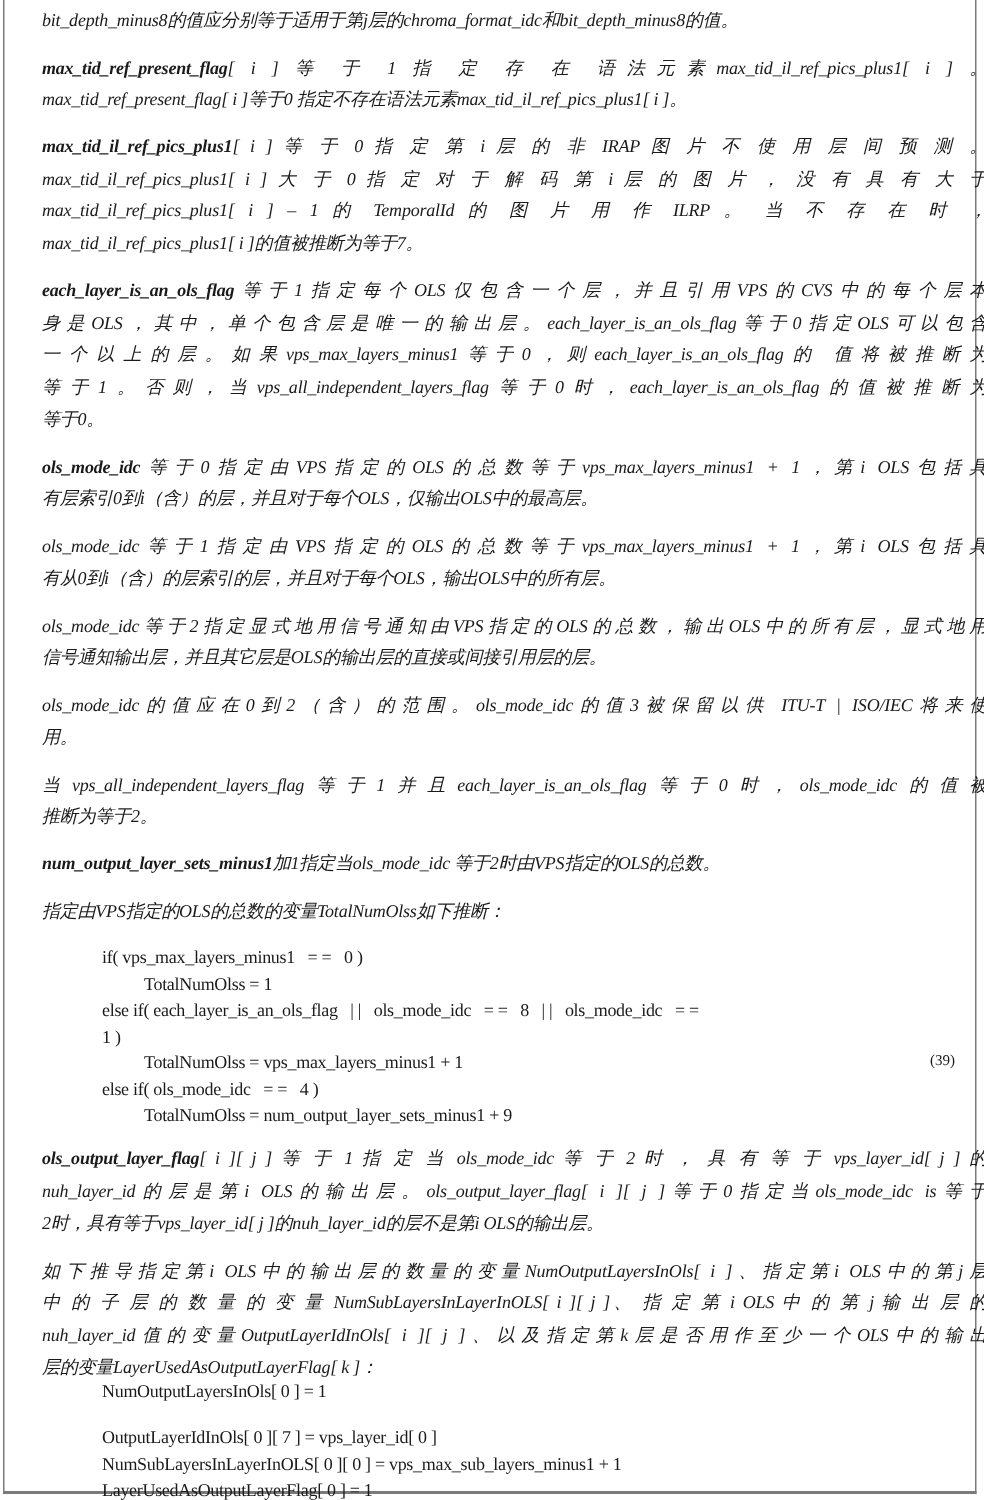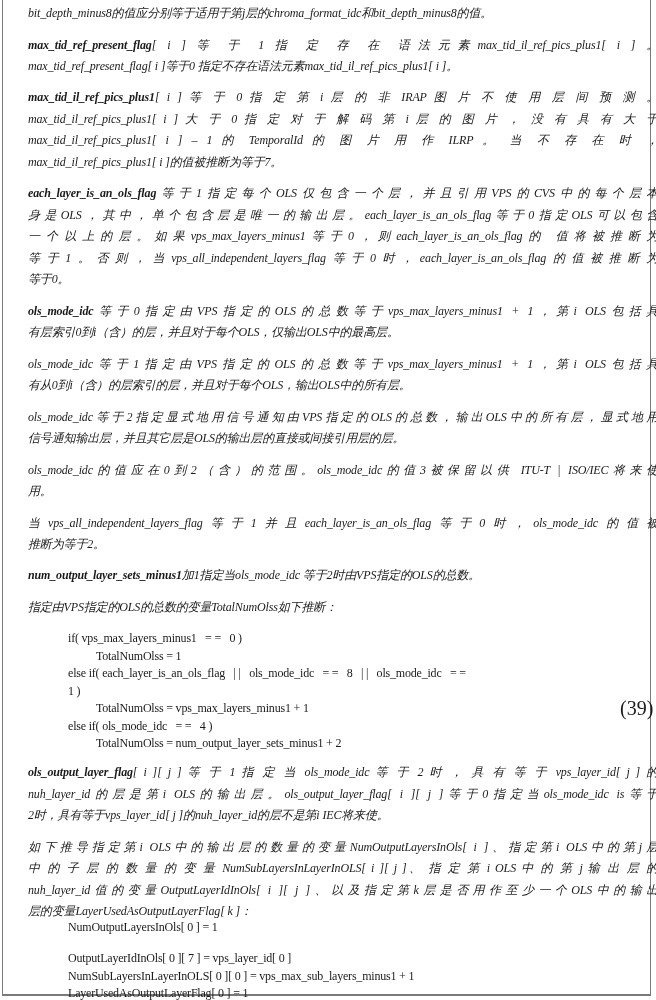--- a/index.html
+++ b/index.html
@@ -7,21 +7,21 @@
          font-family: "Liberation Serif", "DejaVu Serif", serif; color: #1a1a1a; }
   .frame { position: absolute; left: 2px; top: -2px; width: 649px; height: 998px;
            border-left: 1.5px solid #7a7a7a; border-right: 1.5px solid #7a7a7a;
            border-bottom: 2px solid #7a7a7a; box-sizing: border-box; }
   .ln { position: absolute; left: 28px; white-space: nowrap; font-size: 12px;
         line-height: 18px; letter-spacing: -0.15px; font-style: italic; }
   .ln.j { width: 630px; text-align: justify; text-align-last: justify; }
   .ln b { font-weight: bold; }
   .code { position: absolute; white-space: pre; font-size: 12px; line-height: 18px;
           letter-spacing: -0.2px; }
-  .eqno { position: absolute; left: 620px; font-size: 20px; line-height: 18px; }
+  .eqno { position: absolute; left: 620px; font-size: 10px; line-height: 18px; }
 </style>
 </head>
 <body>
 
 <div class="frame"></div>
 
 <div class="ln" style="top:4px">bit_depth_minus8的值应分别等于适用于第j层的chroma_format_idc和bit_depth_minus8的值。</div>
 
 <div class="ln j" style="top:36px"><b>max_tid_ref_present_flag</b><span>[ i ] 等 于 1 指 定 存 在 语法元素max_tid_il_ref_pics_plus1[ i ] 。</span></div>
 <div class="ln" style="top:57px">max_tid_ref_present_flag[ i ]等于0 指定不存在语法元素max_tid_il_ref_pics_plus1[ i ]。</div>
@@ -56,25 +56,25 @@
 
 <div class="ln" style="top:598px">指定由VPS指定的OLS的总数的变量TotalNumOlss如下推断：</div>
 
 <div class="code" style="top:629px;left:68px">if( vps_max_layers_minus1   = =   0 )</div>
 <div class="code" style="top:647px;left:96px">TotalNumOlss = 1</div>
 <div class="code" style="top:664px;left:68px">else if( each_layer_is_an_ols_flag   | |   ols_mode_idc   = =   8   | |   ols_mode_idc   = =</div>
 <div class="code" style="top:682px;left:68px">1 )</div>
 <div class="code" style="top:699px;left:96px">TotalNumOlss = vps_max_layers_minus1 + 1</div>
 <div class="eqno" style="top:699px">(39)</div>
 <div class="code" style="top:717px;left:68px">else if( ols_mode_idc   = =   4 )</div>
-<div class="code" style="top:734px;left:96px">TotalNumOlss = num_output_layer_sets_minus1 + 2</div>
+<div class="code" style="top:734px;left:96px">TotalNumOlss = num_output_layer_sets_minus1 + 9</div>
 
 <div class="ln j" style="top:763px"><b>ols_output_layer_flag</b><span>[ i ][ j ] 等 于 1 指 定 当 ols_mode_idc 等 于 2 时 ， 具 有 等 于 vps_layer_id[ j ] 的</span></div>
 <div class="ln j" style="top:785px">nuh_layer_id的层是第i OLS的输出层。ols_output_layer_flag[ i ][ j ]等于0指定当ols_mode_idc is等于</div>
-<div class="ln" style="top:806px">2时，具有等于vps_layer_id[ j ]的nuh_layer_id的层不是第i IEC将来使。</div>
+<div class="ln" style="top:806px">2时，具有等于vps_layer_id[ j ]的nuh_layer_id的层不是第i OLS的输出层。</div>
 
 <div class="ln j" style="top:838px">如下推导指定第i OLS中的输出层的数量的变量NumOutputLayersInOls[ i ]、指定第i OLS中的第j层</div>
 <div class="ln j" style="top:859px">中 的 子 层 的 数 量 的 变 量 NumSubLayersInLayerInOLS[ i ][ j ]、 指 定 第 i OLS 中 的 第 j 输 出 层 的</div>
 <div class="ln j" style="top:881px">nuh_layer_id值的变量OutputLayerIdInOls[ i ][ j ]、以及指定第k层是否用作至少一个OLS中的输出</div>
 <div class="ln" style="top:902px">层的变量LayerUsedAsOutputLayerFlag[ k ]：</div>
 
 <div class="code" style="top:918px;left:68px">NumOutputLayersInOls[ 0 ] = 1</div>
 <div class="code" style="top:949px;left:68px">OutputLayerIdInOls[ 0 ][ 7 ] = vps_layer_id[ 0 ]</div>
 <div class="code" style="top:967px;left:68px">NumSubLayersInLayerInOLS[ 0 ][ 0 ] = vps_max_sub_layers_minus1 + 1</div>
 <div class="code" style="top:984px;left:68px">LayerUsedAsOutputLayerFlag[ 0 ] = 1</div>

